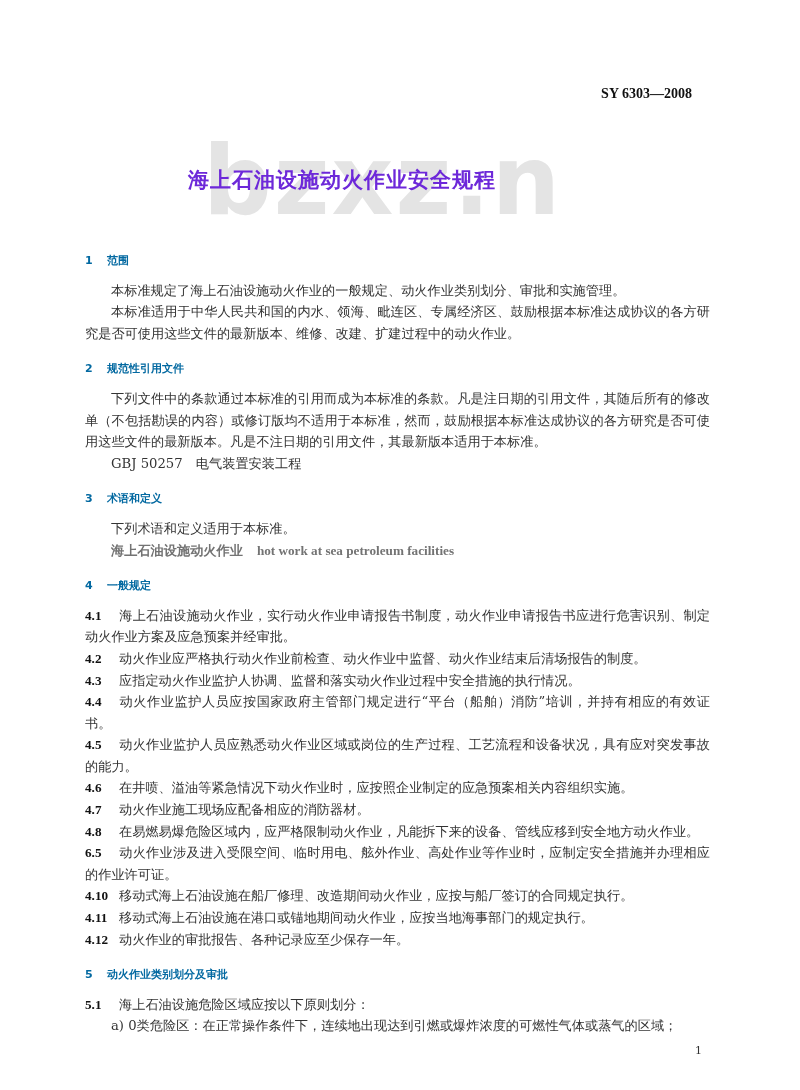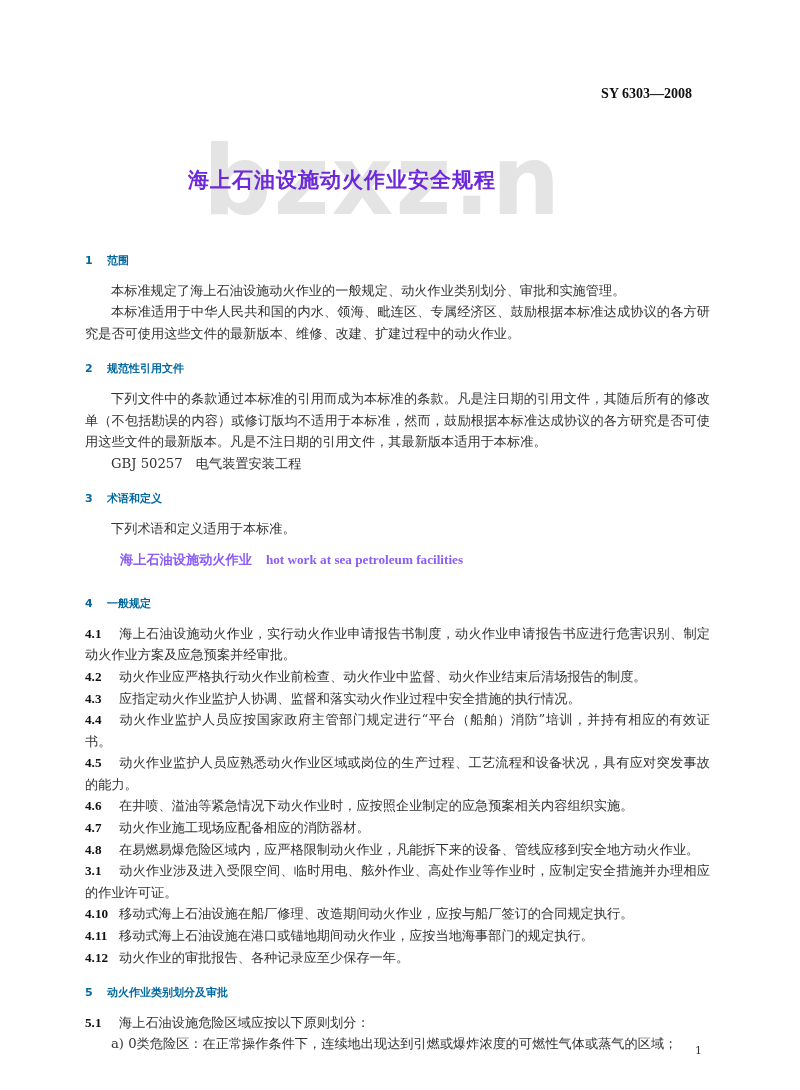--- a/index.html
+++ b/index.html
@@ -11,21 +11,21 @@
                font-family:"DejaVu Sans",sans-serif; font-weight:bold; font-size:96px;
                line-height:88px; color:#e4e4e4; letter-spacing:2px; overflow:hidden; }
   .title { position:absolute; top:166px; left:0; width:684px; text-align:center;
            font-family:"DejaVu Sans",sans-serif; font-size:21px; font-weight:bold; color:#6d28d9; letter-spacing:1px; }
   .content { position:absolute; left:85px; top:250px; width:625px; font-size:13.2px; line-height:21.6px; }
   .h { font-family:"DejaVu Sans",sans-serif; font-weight:bold; font-size:11px; margin:0; color:#0369a1; }
   .h .num { display:inline-block; width:22px; }
   .p { margin:0; text-indent:26px; text-align:justify; color:#333; }
   .clause { margin:0; text-align:justify; color:#333; }
   .clause .cn { font-family:"Liberation Serif",serif; font-weight:bold; color:#111; display:inline-block; min-width:34px; }
-  .term { margin:9px; padding-left:26px; font-family:"DejaVu Sans",sans-serif; font-weight:bold; color:#8b5cf6; }
+  .term { margin:0; padding-left:26px; font-family:"DejaVu Sans",sans-serif; font-weight:bold; color:#737373; }
   .term .en { font-family:"Liberation Serif",serif; margin-left:14px; }
   .sub { margin:0; padding-left:26px; color:#333; }
   .gap-s { height:8px; } .gap-m { height:14px; }
   .page-no { position:absolute; right:98px; top:1044px; font-size:11px; color:#333; }
 </style>
 </head>
 <body>
 
 <div class="std-no">SY 6303—2008</div>
 <div class="watermark">bzxz.net</div>
@@ -54,21 +54,21 @@
   <p class="h"><span class="num">4</span><span>一般规定</span></p>
   <div class="gap-s"></div>
   <p class="clause"><span class="cn">4.1</span><span>海上石油设施动火作业，实行动火作业申请报告书制度，动火作业申请报告书应进行危害识别、制定动火作业方案及应急预案并经审批。</span></p>
   <p class="clause"><span class="cn">4.2</span><span>动火作业应严格执行动火作业前检查、动火作业中监督、动火作业结束后清场报告的制度。</span></p>
   <p class="clause"><span class="cn">4.3</span><span>应指定动火作业监护人协调、监督和落实动火作业过程中安全措施的执行情况。</span></p>
   <p class="clause"><span class="cn">4.4</span><span>动火作业监护人员应按国家政府主管部门规定进行“平台（船舶）消防”培训，并持有相应的有效证书。</span></p>
   <p class="clause"><span class="cn">4.5</span><span>动火作业监护人员应熟悉动火作业区域或岗位的生产过程、工艺流程和设备状况，具有应对突发事故的能力。</span></p>
   <p class="clause"><span class="cn">4.6</span><span>在井喷、溢油等紧急情况下动火作业时，应按照企业制定的应急预案相关内容组织实施。</span></p>
   <p class="clause"><span class="cn">4.7</span><span>动火作业施工现场应配备相应的消防器材。</span></p>
   <p class="clause"><span class="cn">4.8</span><span>在易燃易爆危险区域内，应严格限制动火作业，凡能拆下来的设备、管线应移到安全地方动火作业。</span></p>
-  <p class="clause"><span class="cn">3.1</span><span>动火作业涉及进入受限空间、临时用电、舷外作业、高处作业等作业时，应制定安全措施并办理相应的作业许可证。</span></p>
+  <p class="clause"><span class="cn">6.5</span><span>动火作业涉及进入受限空间、临时用电、舷外作业、高处作业等作业时，应制定安全措施并办理相应的作业许可证。</span></p>
   <p class="clause"><span class="cn">4.10</span><span>移动式海上石油设施在船厂修理、改造期间动火作业，应按与船厂签订的合同规定执行。</span></p>
   <p class="clause"><span class="cn">4.11</span><span>移动式海上石油设施在港口或锚地期间动火作业，应按当地海事部门的规定执行。</span></p>
   <p class="clause"><span class="cn">4.12</span><span>动火作业的审批报告、各种记录应至少保存一年。</span></p>
   <div class="gap-m"></div>
 
   <p class="h"><span class="num">5</span><span>动火作业类别划分及审批</span></p>
   <div class="gap-s"></div>
   <p class="clause"><span class="cn">5.1</span><span>海上石油设施危险区域应按以下原则划分：</span></p>
   <p class="sub">a) 0类危险区：在正常操作条件下，连续地出现达到引燃或爆炸浓度的可燃性气体或蒸气的区域；</p>
 </div>

